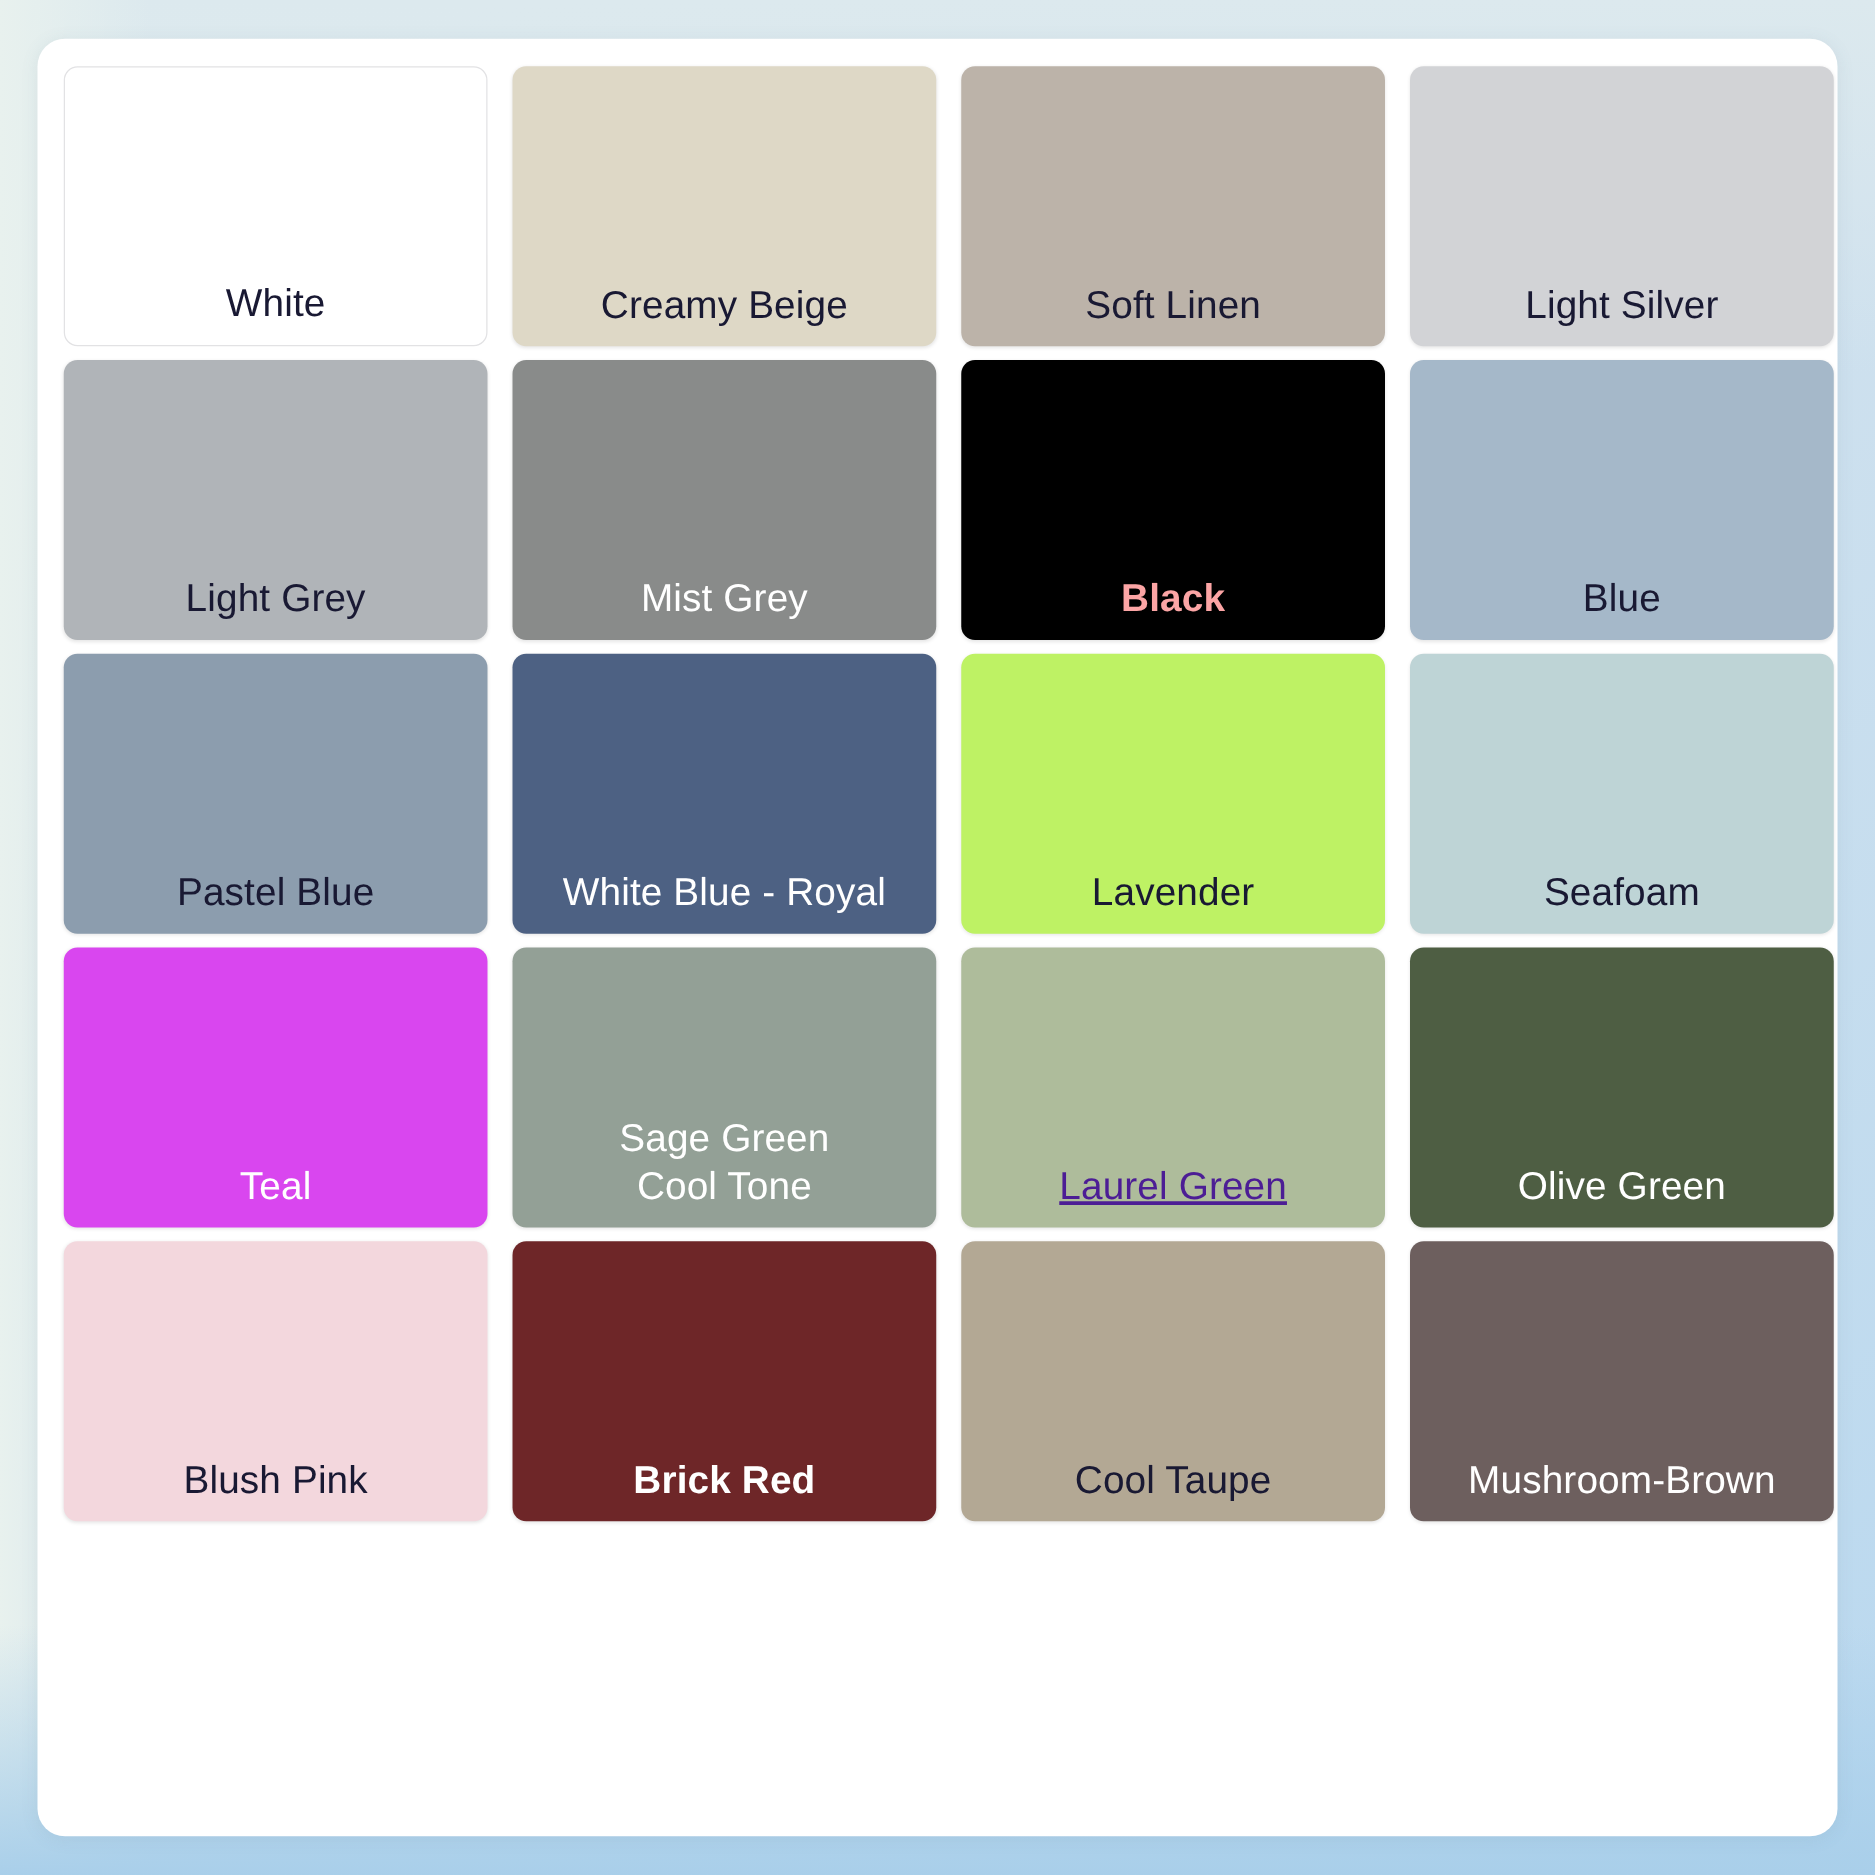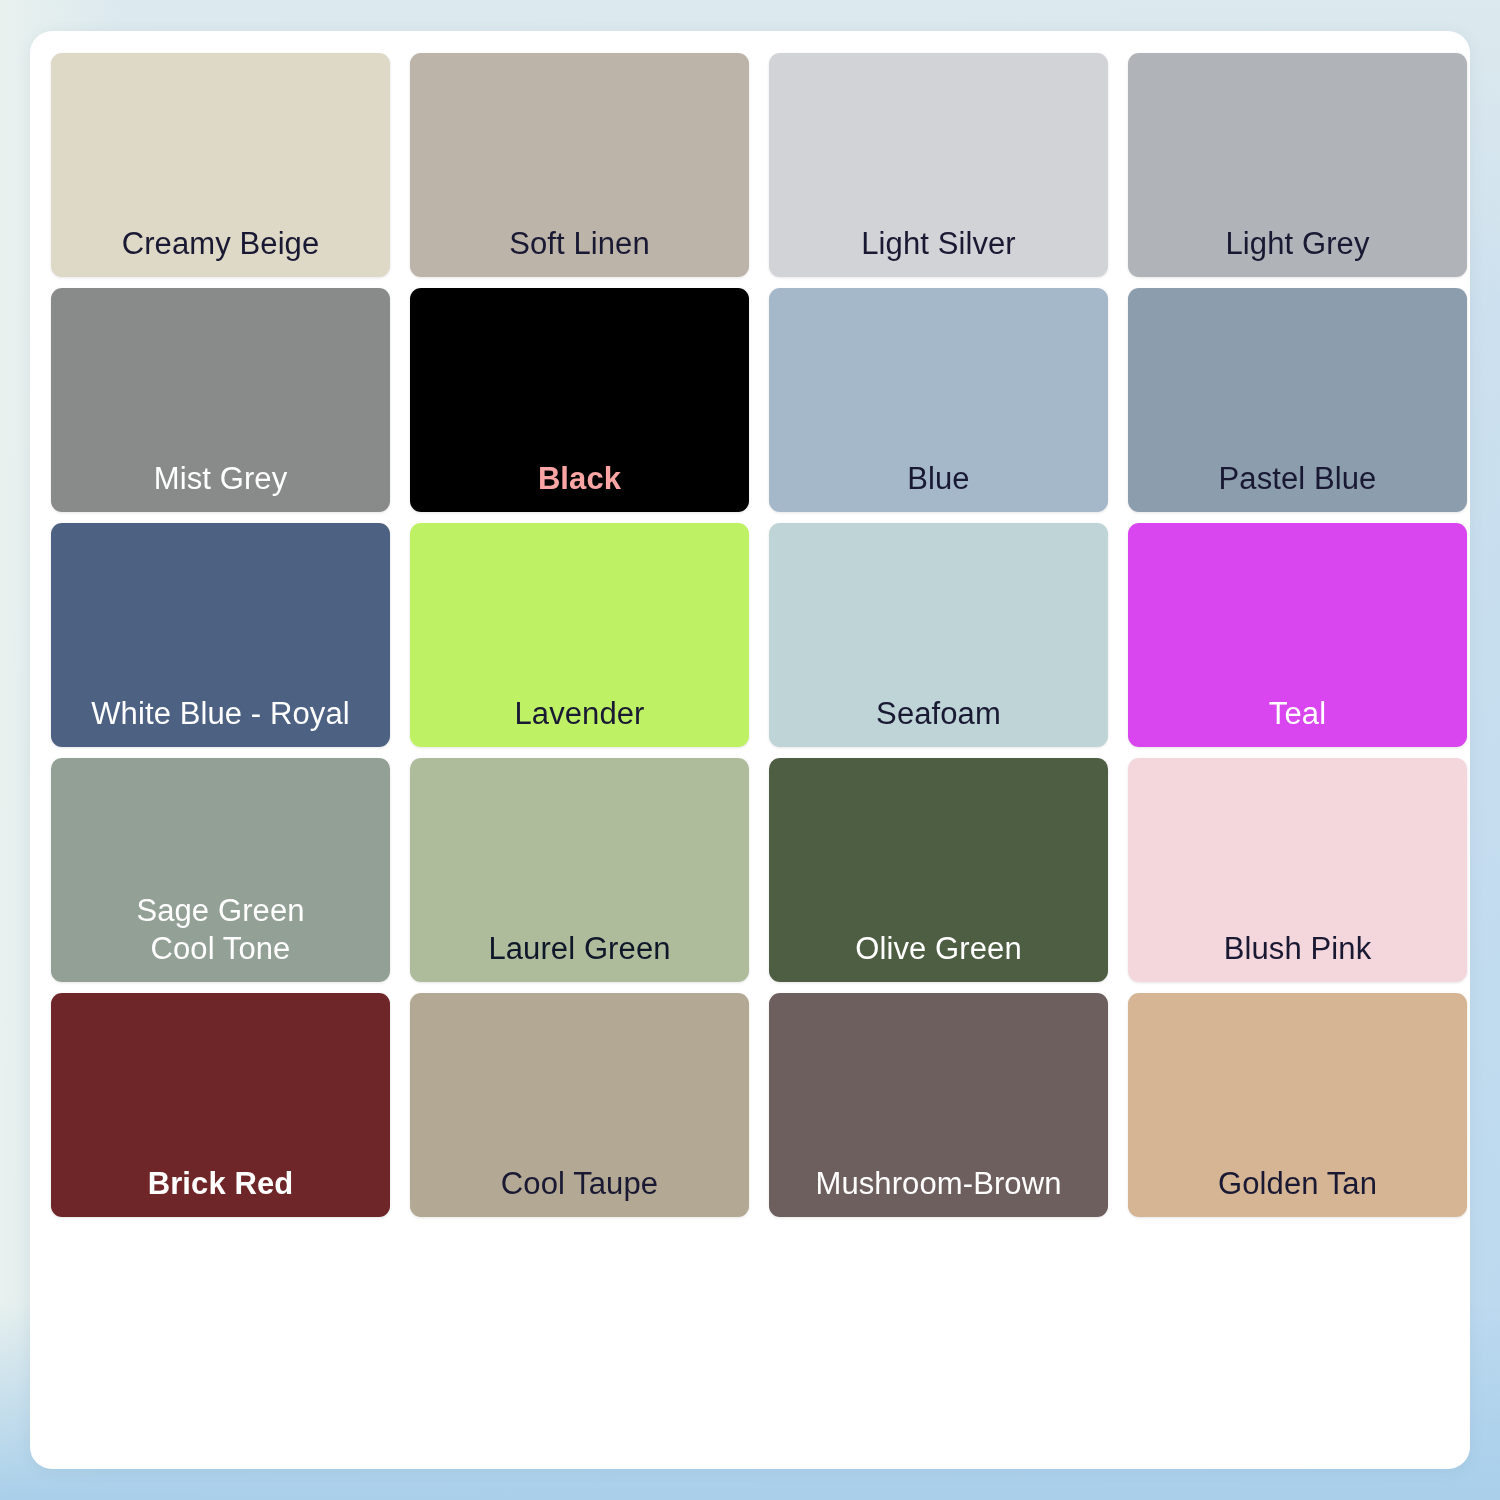--- a/index.html
+++ b/index.html
@@ -87,20 +87,23 @@
 </style>
 </head>
 <body>
 
 <div class="bg-tint-top"></div>
 <div class="bg-tint-left"></div>
 <div class="bg-tint-bottom"></div>
 
 <div class="palette-card">
   <div class="swatch-grid" id="swatch-grid">
+      <div class="swatch has-border" style="background: rgb(255, 255, 255);">
+        <span class="swatch-label" style="color: rgb(25, 25, 51);">White</span>
+      </div>
       <div class="swatch" style="background: rgb(222, 216, 198);">
         <span class="swatch-label" style="color: rgb(25, 25, 51);">Creamy Beige</span>
       </div>
       <div class="swatch" style="background: rgb(188, 179, 169);">
         <span class="swatch-label" style="color: rgb(25, 25, 51);">Soft Linen</span>
       </div>
       <div class="swatch" style="background: rgb(210, 211, 214);">
         <span class="swatch-label" style="color: rgb(25, 25, 51);">Light Silver</span>
       </div>
       <div class="swatch" style="background: rgb(176, 180, 184);">
@@ -128,37 +131,34 @@
         <span class="swatch-label" style="color: rgb(25, 25, 51);">Seafoam</span>
       </div>
       <div class="swatch" style="background: #d946ef;">
         <span class="swatch-label" style="color: rgb(255, 255, 255);">Teal</span>
       </div>
       <div class="swatch" style="background: rgb(147, 160, 150);">
         <span class="swatch-label" style="color: rgb(255, 255, 255);">Sage Green
 Cool Tone</span>
       </div>
       <div class="swatch" style="background: rgb(174, 188, 155);">
-        <span class="swatch-label" style="color: #0f172a;">Laurel Green</span>
+        <span class="swatch-label" style="color: #4c1d95; text-decoration: underline;">Laurel Green</span>
       </div>
       <div class="swatch" style="background: rgb(78, 94, 67);">
         <span class="swatch-label" style="color: rgb(255, 255, 255);">Olive Green</span>
       </div>
       <div class="swatch" style="background: rgb(243, 215, 221);">
         <span class="swatch-label" style="color: rgb(25, 25, 51);">Blush Pink</span>
       </div>
       <div class="swatch" style="background: rgb(110, 38, 40);">
         <span class="swatch-label bold" style="color: rgb(255, 255, 255);">Brick Red</span>
       </div>
       <div class="swatch" style="background: rgb(179, 168, 148);">
         <span class="swatch-label" style="color: rgb(25, 25, 51);">Cool Taupe</span>
       </div>
       <div class="swatch" style="background: rgb(109, 95, 94);">
         <span class="swatch-label" style="color: rgb(255, 255, 255);">Mushroom-Brown</span>
       </div>
-      <div class="swatch" style="background: rgb(214, 181, 149);">
-        <span class="swatch-label" style="color: rgb(25, 25, 51);">Golden Tan</span>
-      </div>
       <div class="spacer-cell"></div>
       <div class="spacer-cell"></div>
       <div class="spacer-cell"></div>
     </div>
 </div>
 
 </body></html>

